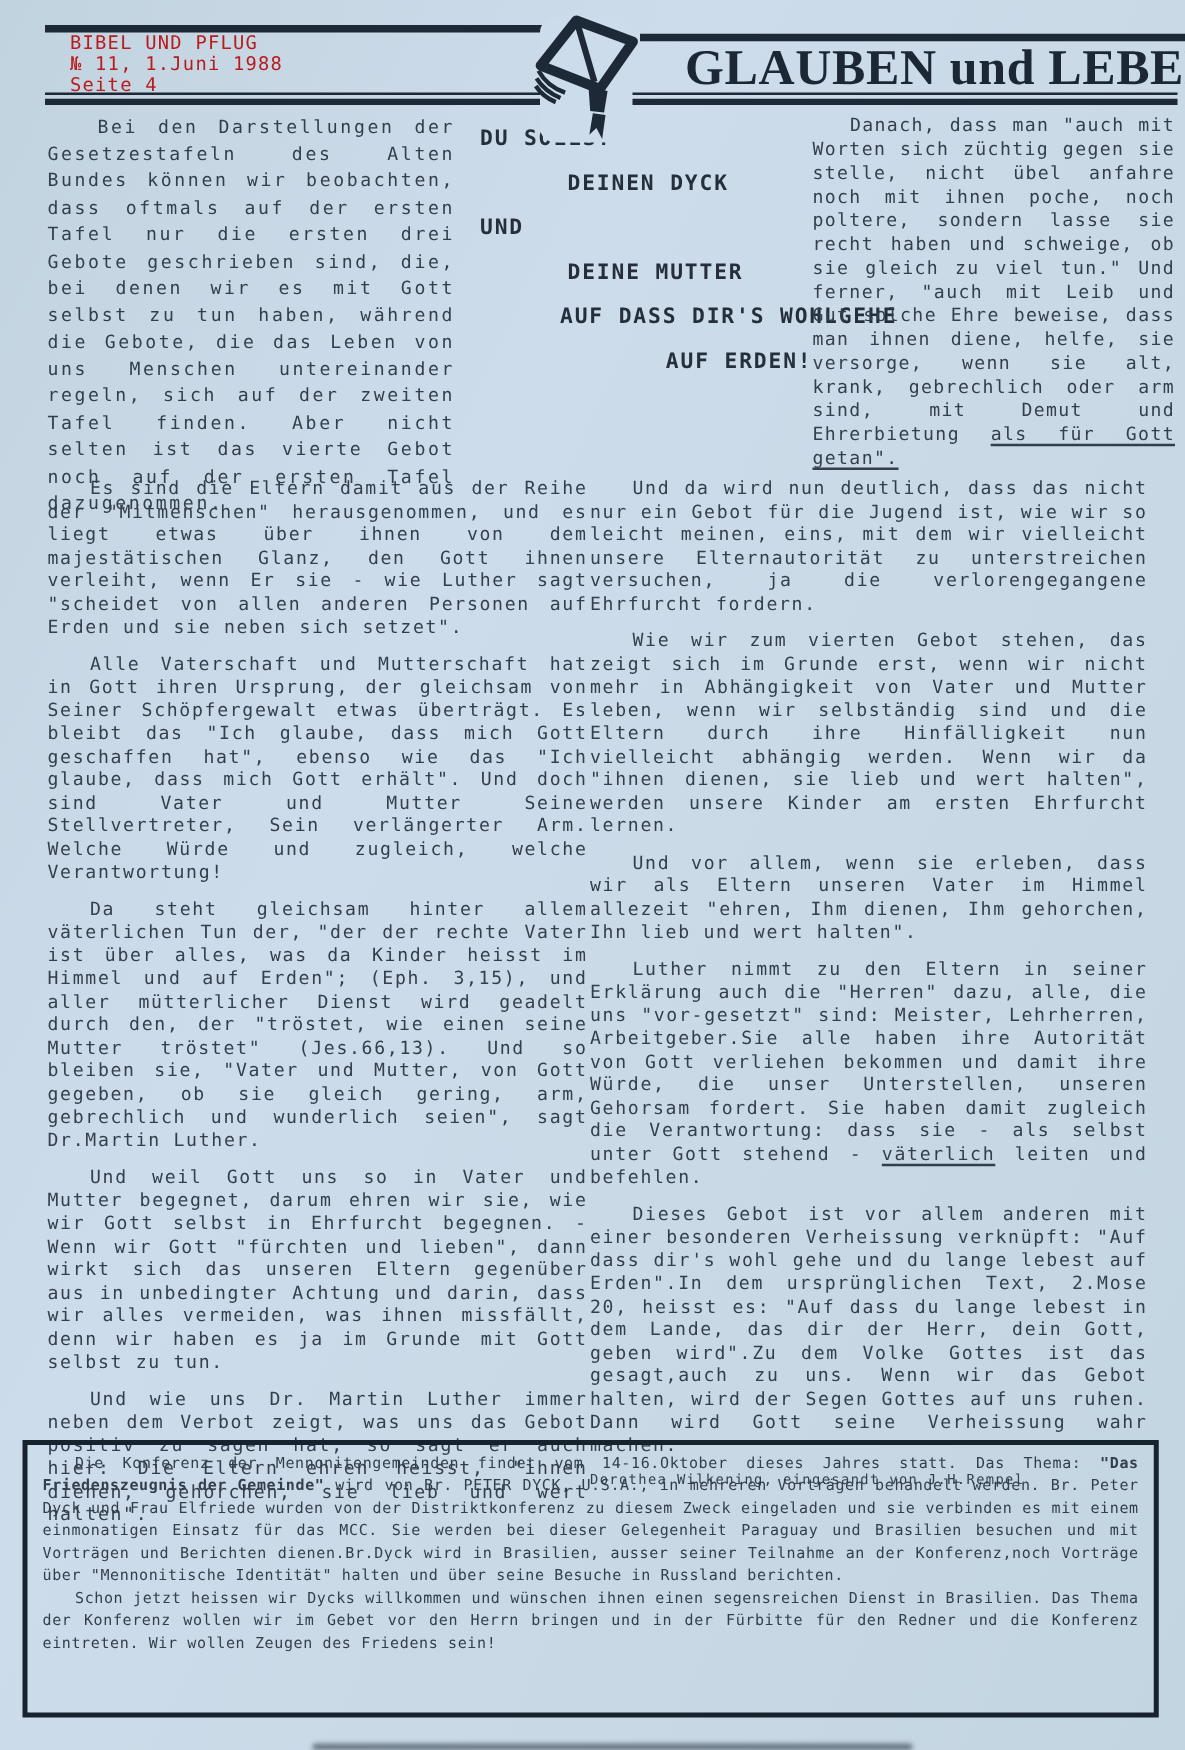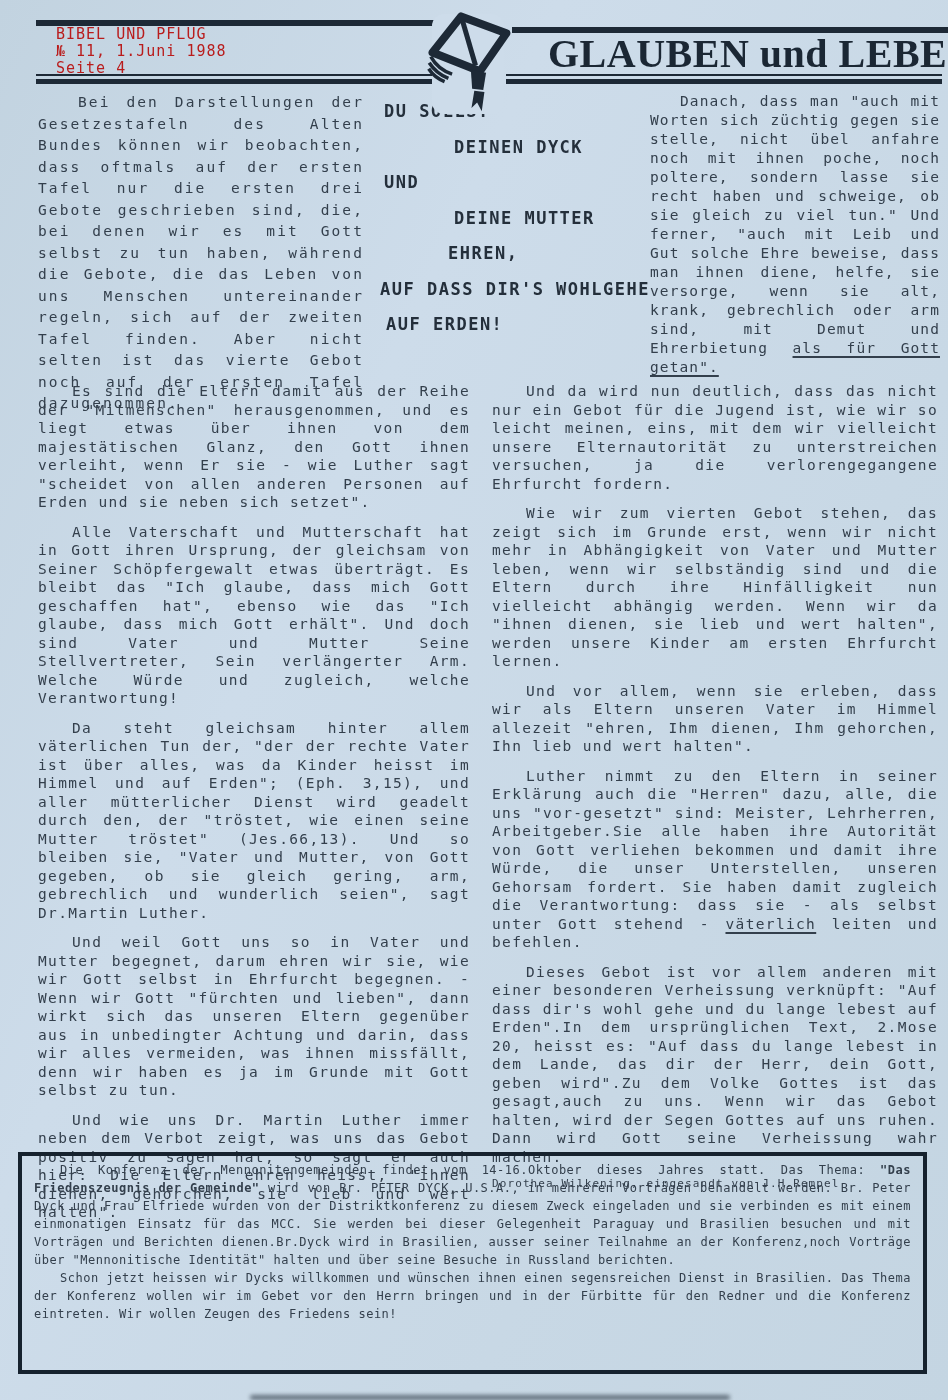--- a/index.html
+++ b/index.html
@@ -19,21 +19,21 @@
   .book-wrap{position:absolute;left:418px;top:8px;width:100px;height:112px;z-index:3;}
   .book-wrap::before{content:"";position:absolute;left:14px;top:6px;width:72px;height:100px;background:#cddcea;border-radius:12px;}
   .book-wrap svg{position:relative;z-index:1;}
   .col{position:absolute;text-align:justify;hyphens:auto;}
   .col p{margin:0 0 11px 0;font-size:14.5px;line-height:18.5px;letter-spacing:1.35px;text-indent:34px;text-align:justify;}
   .col-left-narrow{left:38px;top:92px;width:326px;}
   .col-left-narrow p{letter-spacing:2.1px;line-height:21.5px;text-indent:40px;}
   .col-right-narrow{left:650px;top:92px;width:290px;}
   .col-right-narrow p{letter-spacing:1.1px;line-height:19px;text-indent:30px;}
   .col-left-wide{left:38px;top:382px;width:432px;}
-  .col-right-wide{left:492px;top:382px;width:446px;}
+  .col-right-wide{left:472px;top:382px;width:446px;}
   .verse{
     position:absolute;left:362px;top:94px;width:288px;
     font-weight:bold;font-size:17px;line-height:35.5px;letter-spacing:1.5px;color:#242f3b;
   }
   .verse div{white-space:nowrap;}
   .verse div:nth-child(1){padding-left:22px;}
   .verse div:nth-child(2){padding-left:92px;}
   .verse div:nth-child(3){padding-left:22px;}
   .verse div:nth-child(4){padding-left:92px;}
   .verse div:nth-child(5){padding-left:86px;}
@@ -85,21 +85,20 @@
   </svg>
 </div>
 
 <h1 class="page-title">GLAUBEN und LEBEN</h1>
 
 <div class="verse">
   <div>DU SOLLST</div>
   <div>DEINEN DYCK</div>
   <div>UND</div>
   <div>DEINE MUTTER</div>
-  <div>EHREN,</div>
   <div>AUF DASS DIR'S WOHLGEHE</div>
   <div>AUF ERDEN!</div>
 </div>
 
 <div class="col col-left-narrow">
   <p>Bei den Darstellungen der Gesetzestafeln des Alten Bundes können wir beobachten, dass oftmals auf der ersten Tafel nur die ersten drei Gebote geschrieben sind, die, bei denen wir es mit Gott selbst zu tun haben, während die Gebote, die das Leben von uns Menschen untereinander regeln, sich auf der zweiten Tafel finden. Aber nicht selten ist das vierte Gebot noch auf der ersten Tafel dazugenommen.</p>
 </div>
 
 <div class="col col-right-narrow">
   <p><span>Danach, dass man "auch mit Worten sich züchtig gegen sie stelle, nicht übel anfahre noch mit ihnen poche, noch poltere, sondern lasse sie recht haben und schweige, ob sie gleich zu viel tun." Und ferner, "auch mit Leib und Gut solche Ehre beweise, dass man ihnen diene, helfe, sie versorge, wenn sie alt, krank, gebrechlich oder arm sind, mit Demut und Ehrerbietung </span><span class="u">als für Gott getan".</span></p>

